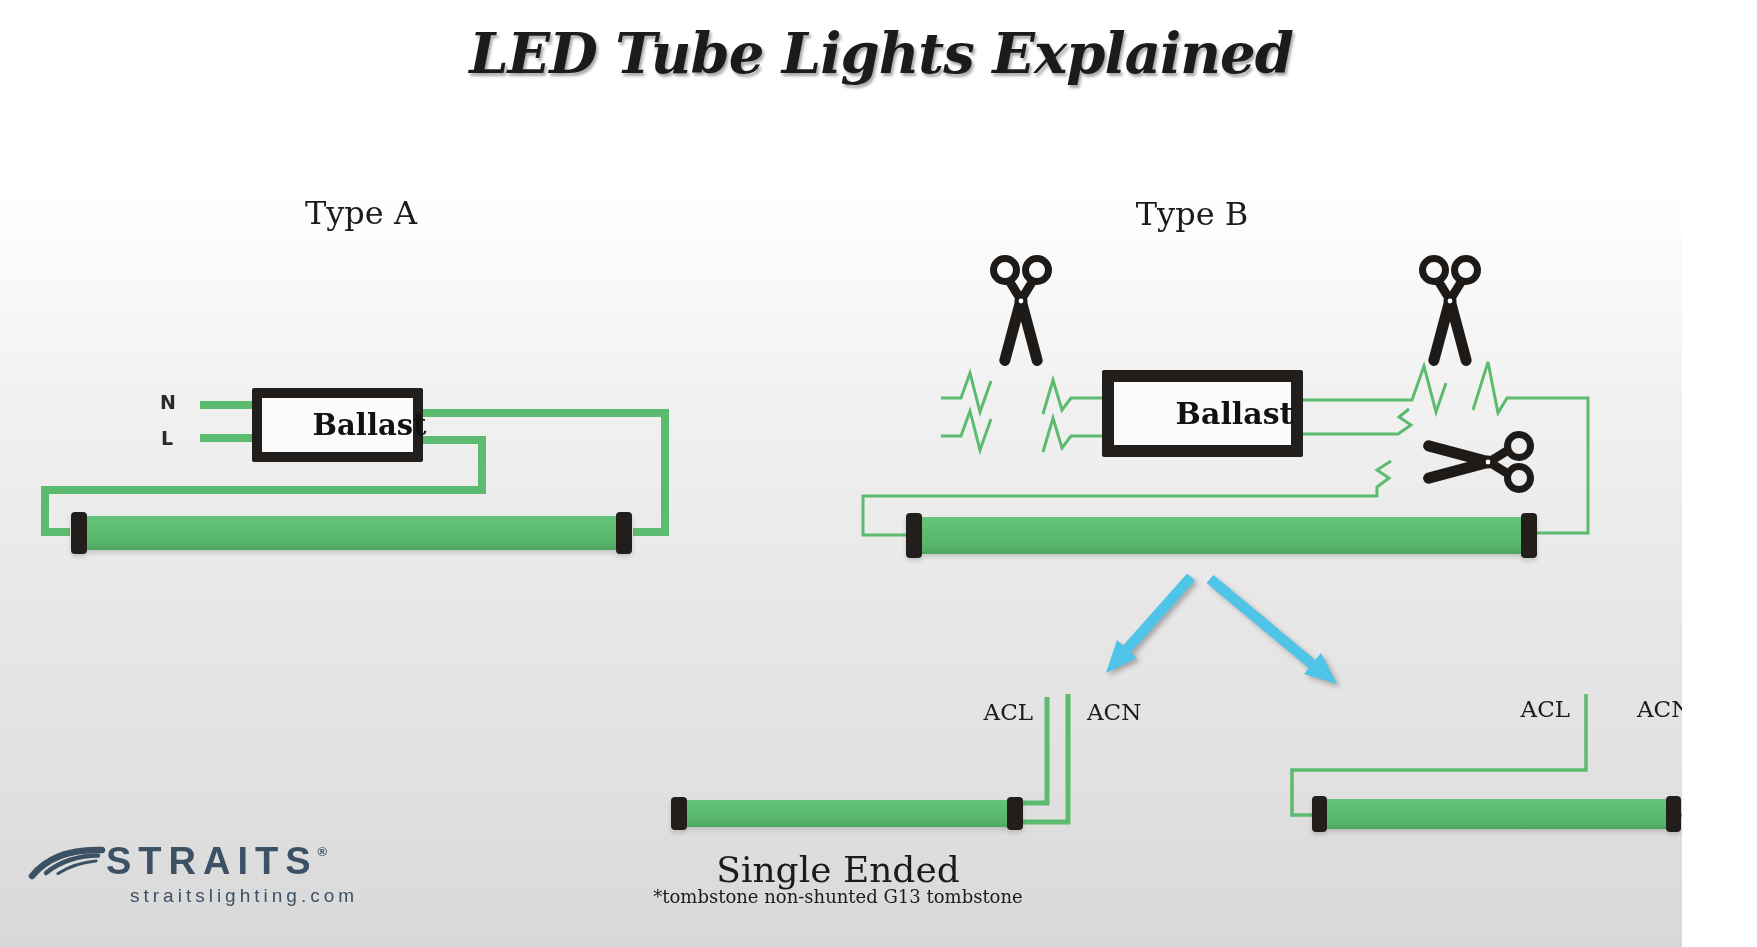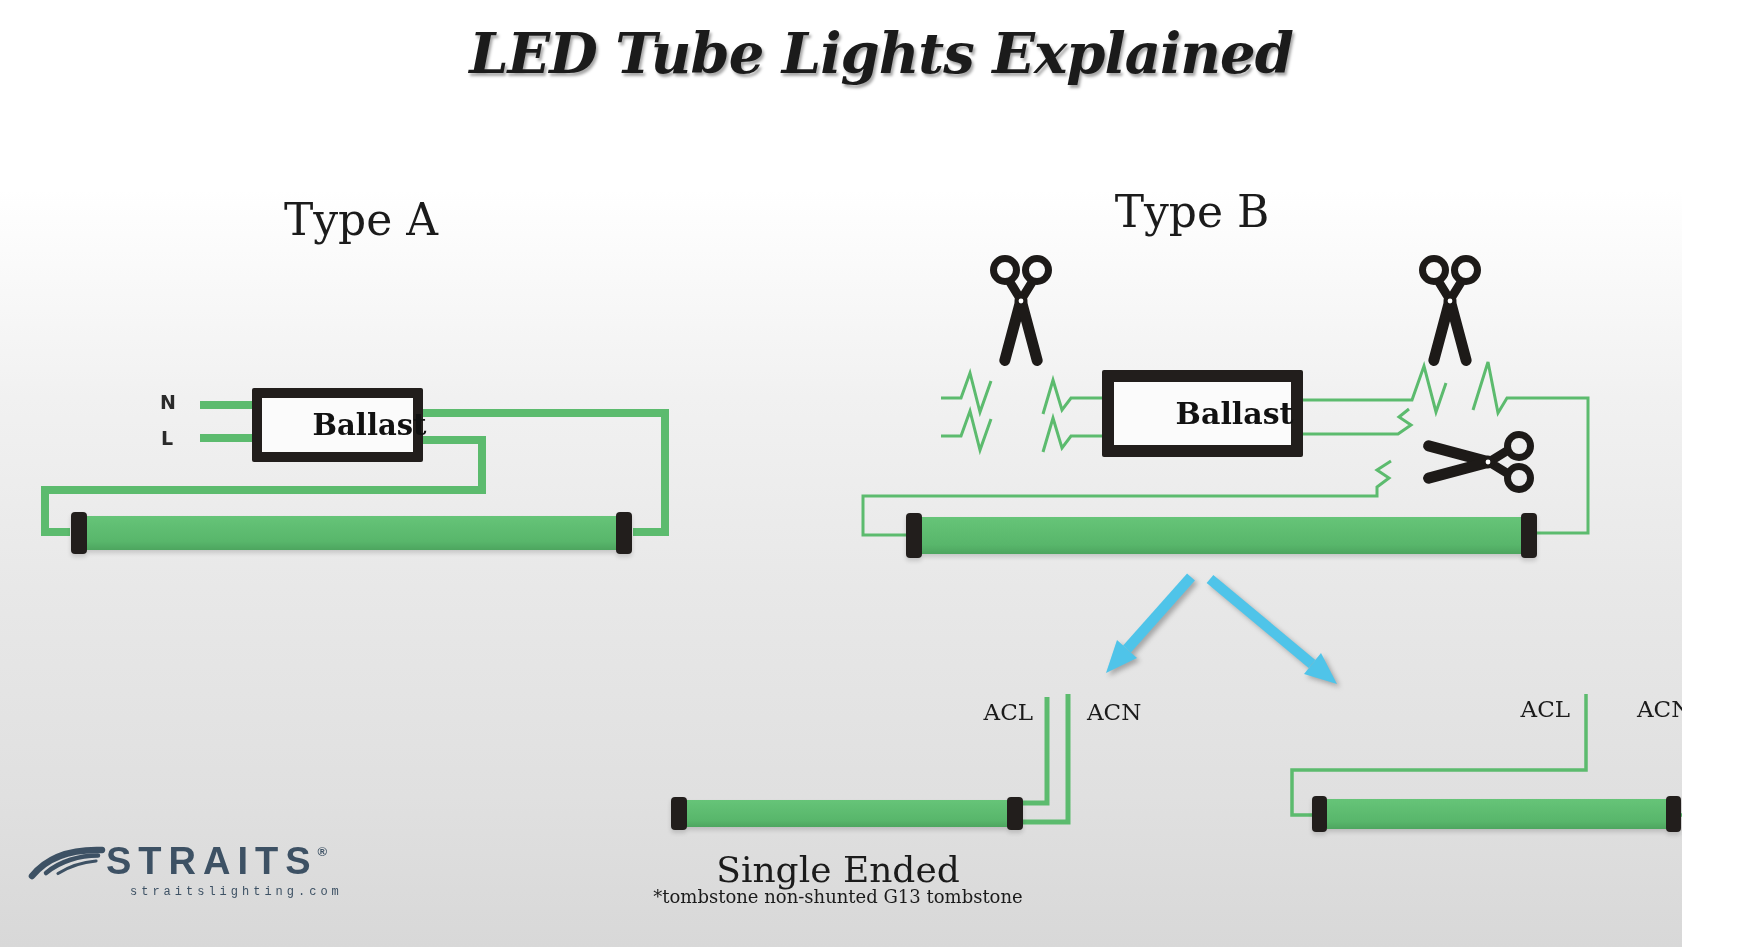--- a/index.html
+++ b/index.html
@@ -27,23 +27,23 @@
   .ballast-frame{fill:#221e1c;}
   .ballast-inner{fill:#fbfbfb;}
   .logo-stroke{fill:none;stroke:var(--logo-navy);stroke-linecap:round;}
 
   .t{position:absolute;color:var(--text-black);white-space:nowrap;}
   .title{
     top:20px;left:881px;transform:translateX(-50%);
     font-size:56px;font-weight:bold;font-style:italic;letter-spacing:-1px;
     text-shadow:2px 3px 3px rgba(0,0,0,0.35);
   }
-  .heading{font-size:44px;transform:translateX(-50%);}
+  .heading{font-size:32px;transform:translateX(-50%);}
   .heading-a{top:194px;left:361px;}
-  .heading-b{top:186px;left:1192px;}
+  .heading-b{top:195px;left:1192px;}
   .nl{font-family:"DejaVu Sans",sans-serif;font-weight:bold;font-size:19px;color:#2a2a2a;}
   .n-label{top:391px;left:160px;}
   .l-label{top:427px;left:161px;}
   .ballast-label{position:absolute;display:flex;align-items:center;justify-content:center;
     font-weight:bold;color:#111;margin-left:32px;}
   .ballast-a{left:252px;top:388px;width:171px;height:74px;font-size:29px;}
   .ballast-b{left:1102px;top:370px;width:201px;height:87px;font-size:30px;}
   .pin{font-size:23px;}
   .se-acl{top:699px;left:963px;width:70px;text-align:right;}
   .se-acn{top:699px;left:1087px;}
@@ -54,22 +54,22 @@
   .de-title{top:853px;left:1497px;}
   .footnote{top:886px;left:838px;transform:translateX(-50%);font-size:18px;}
   .brand{
     top:840px;left:106px;
     font-family:"Liberation Sans",sans-serif;font-weight:bold;
     font-size:38px;letter-spacing:7px;color:var(--logo-navy);
   }
   .brand .reg{font-size:13px;letter-spacing:0;vertical-align:18px;}
   .website{
     top:885px;left:130px;
-    font-family:Liberation Mono, monospace;
-    font-size:12px;letter-spacing:4px;color:var(--logo-navy);
+    font-family:Liberation Sans, sans-serif;
+    font-size:19px;letter-spacing:4px;color:var(--logo-navy);
   }
 </style>
 </head>
 <body>
 
 <div class="canvas">
 
   <svg class="art" viewBox="0 0 1757 947">
     <defs>
       <linearGradient id="tubeGrad" x1="0" y1="0" x2="0" y2="1">

